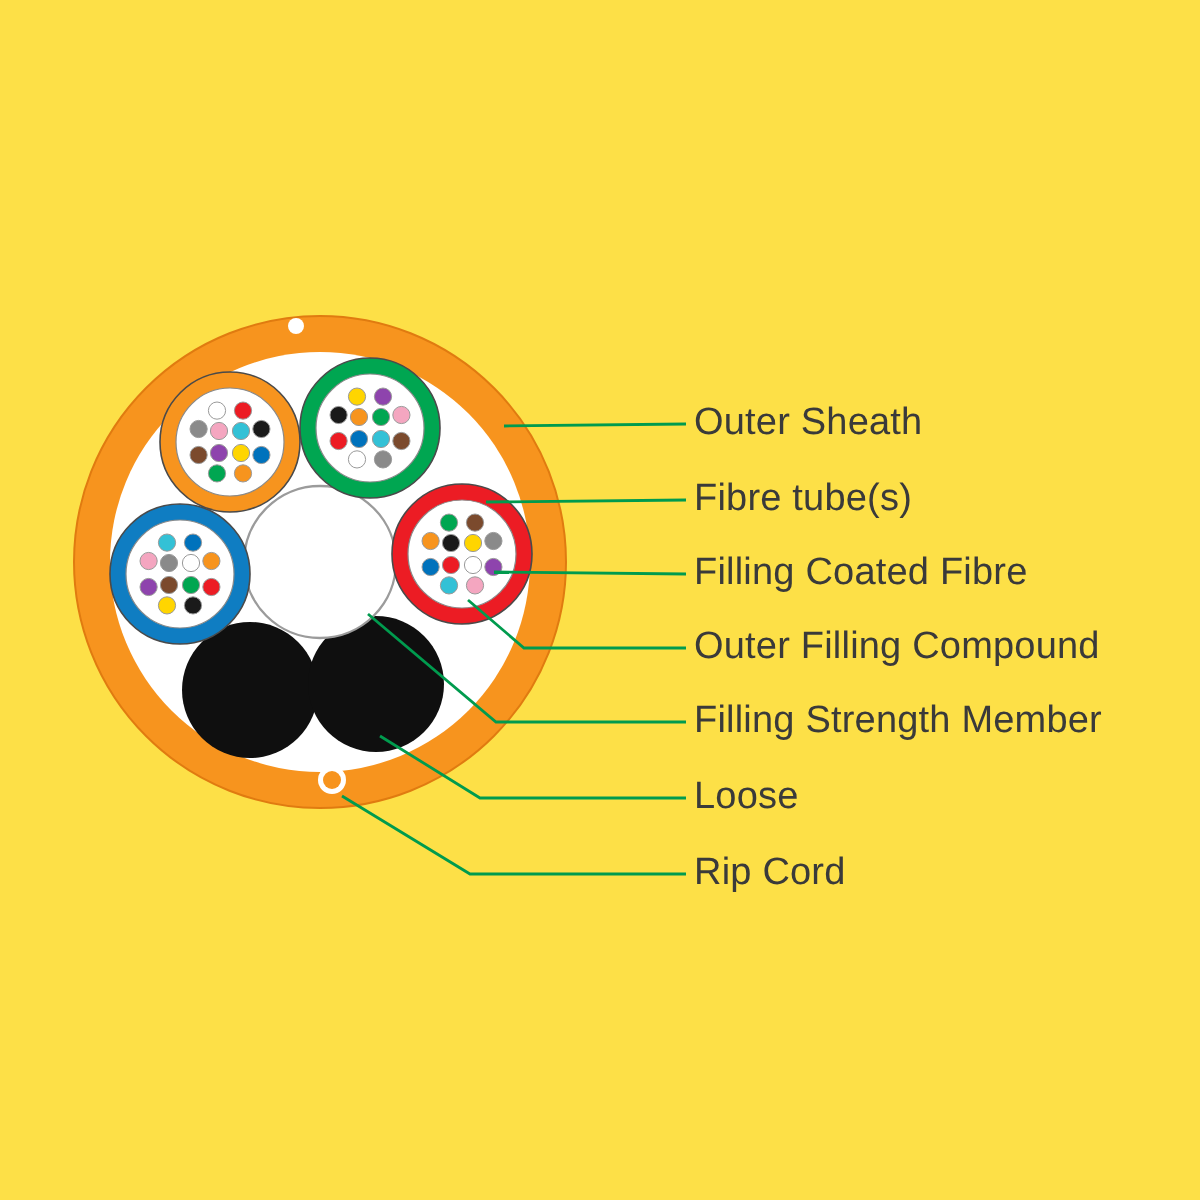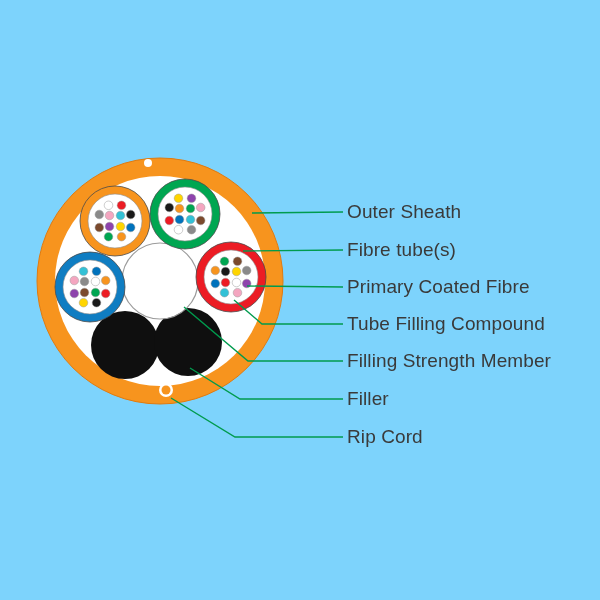--- a/index.html
+++ b/index.html
@@ -1,20 +1,20 @@
 <!DOCTYPE html>
 <html><head>
 <meta charset="utf-8">
 <style>
   html, body { margin: 0; padding: 0; background: #ffffff; }
   .canvas {
     position: relative;
     width: 600px;
     height: 600px;
-    background: #7dd3fc;
+    background: #fde047;
     overflow: hidden;
     font-family: "Liberation Sans", sans-serif;
   }
   #diagram-svg { position: absolute; left: 0; top: 0; }
   .dlabel {
     position: absolute;
     left: 347px;
     font-size: 19px;
     line-height: 24px;
     color: #3a3a3a;
@@ -100,19 +100,19 @@
       <polyline points="343,287 247,286" fill="none" stroke="#009B4E" stroke-width="1.4"></polyline>
       <polyline points="343,324 262,324 234,300" fill="none" stroke="#009B4E" stroke-width="1.4"></polyline>
       <polyline points="343,361 248,361 184,307" fill="none" stroke="#009B4E" stroke-width="1.4"></polyline>
       <polyline points="343,399 240,399 190,368" fill="none" stroke="#009B4E" stroke-width="1.4"></polyline>
       <polyline points="343,437 235,437 171,398" fill="none" stroke="#009B4E" stroke-width="1.4"></polyline>
     </svg>
 
   <div>
     <div class="dlabel" style="top:200px">Outer Sheath</div>
     <div class="dlabel" style="top:238px">Fibre tube(s)</div>
-    <div class="dlabel" style="top:275px">Primary Coated Fibre</div>
-    <div class="dlabel" style="top:312px">Tube Filling Compound</div>
+    <div class="dlabel" style="top:275px">Filling Coated Fibre</div>
+    <div class="dlabel" style="top:312px">Outer Filling Compound</div>
     <div class="dlabel" style="top:349px">Filling Strength Member</div>
-    <div class="dlabel" style="top:387px">Filler</div>
+    <div class="dlabel" style="top:387px">Loose</div>
     <div class="dlabel" style="top:425px">Rip Cord</div>
   </div>
 </div>
 
 </body></html>

